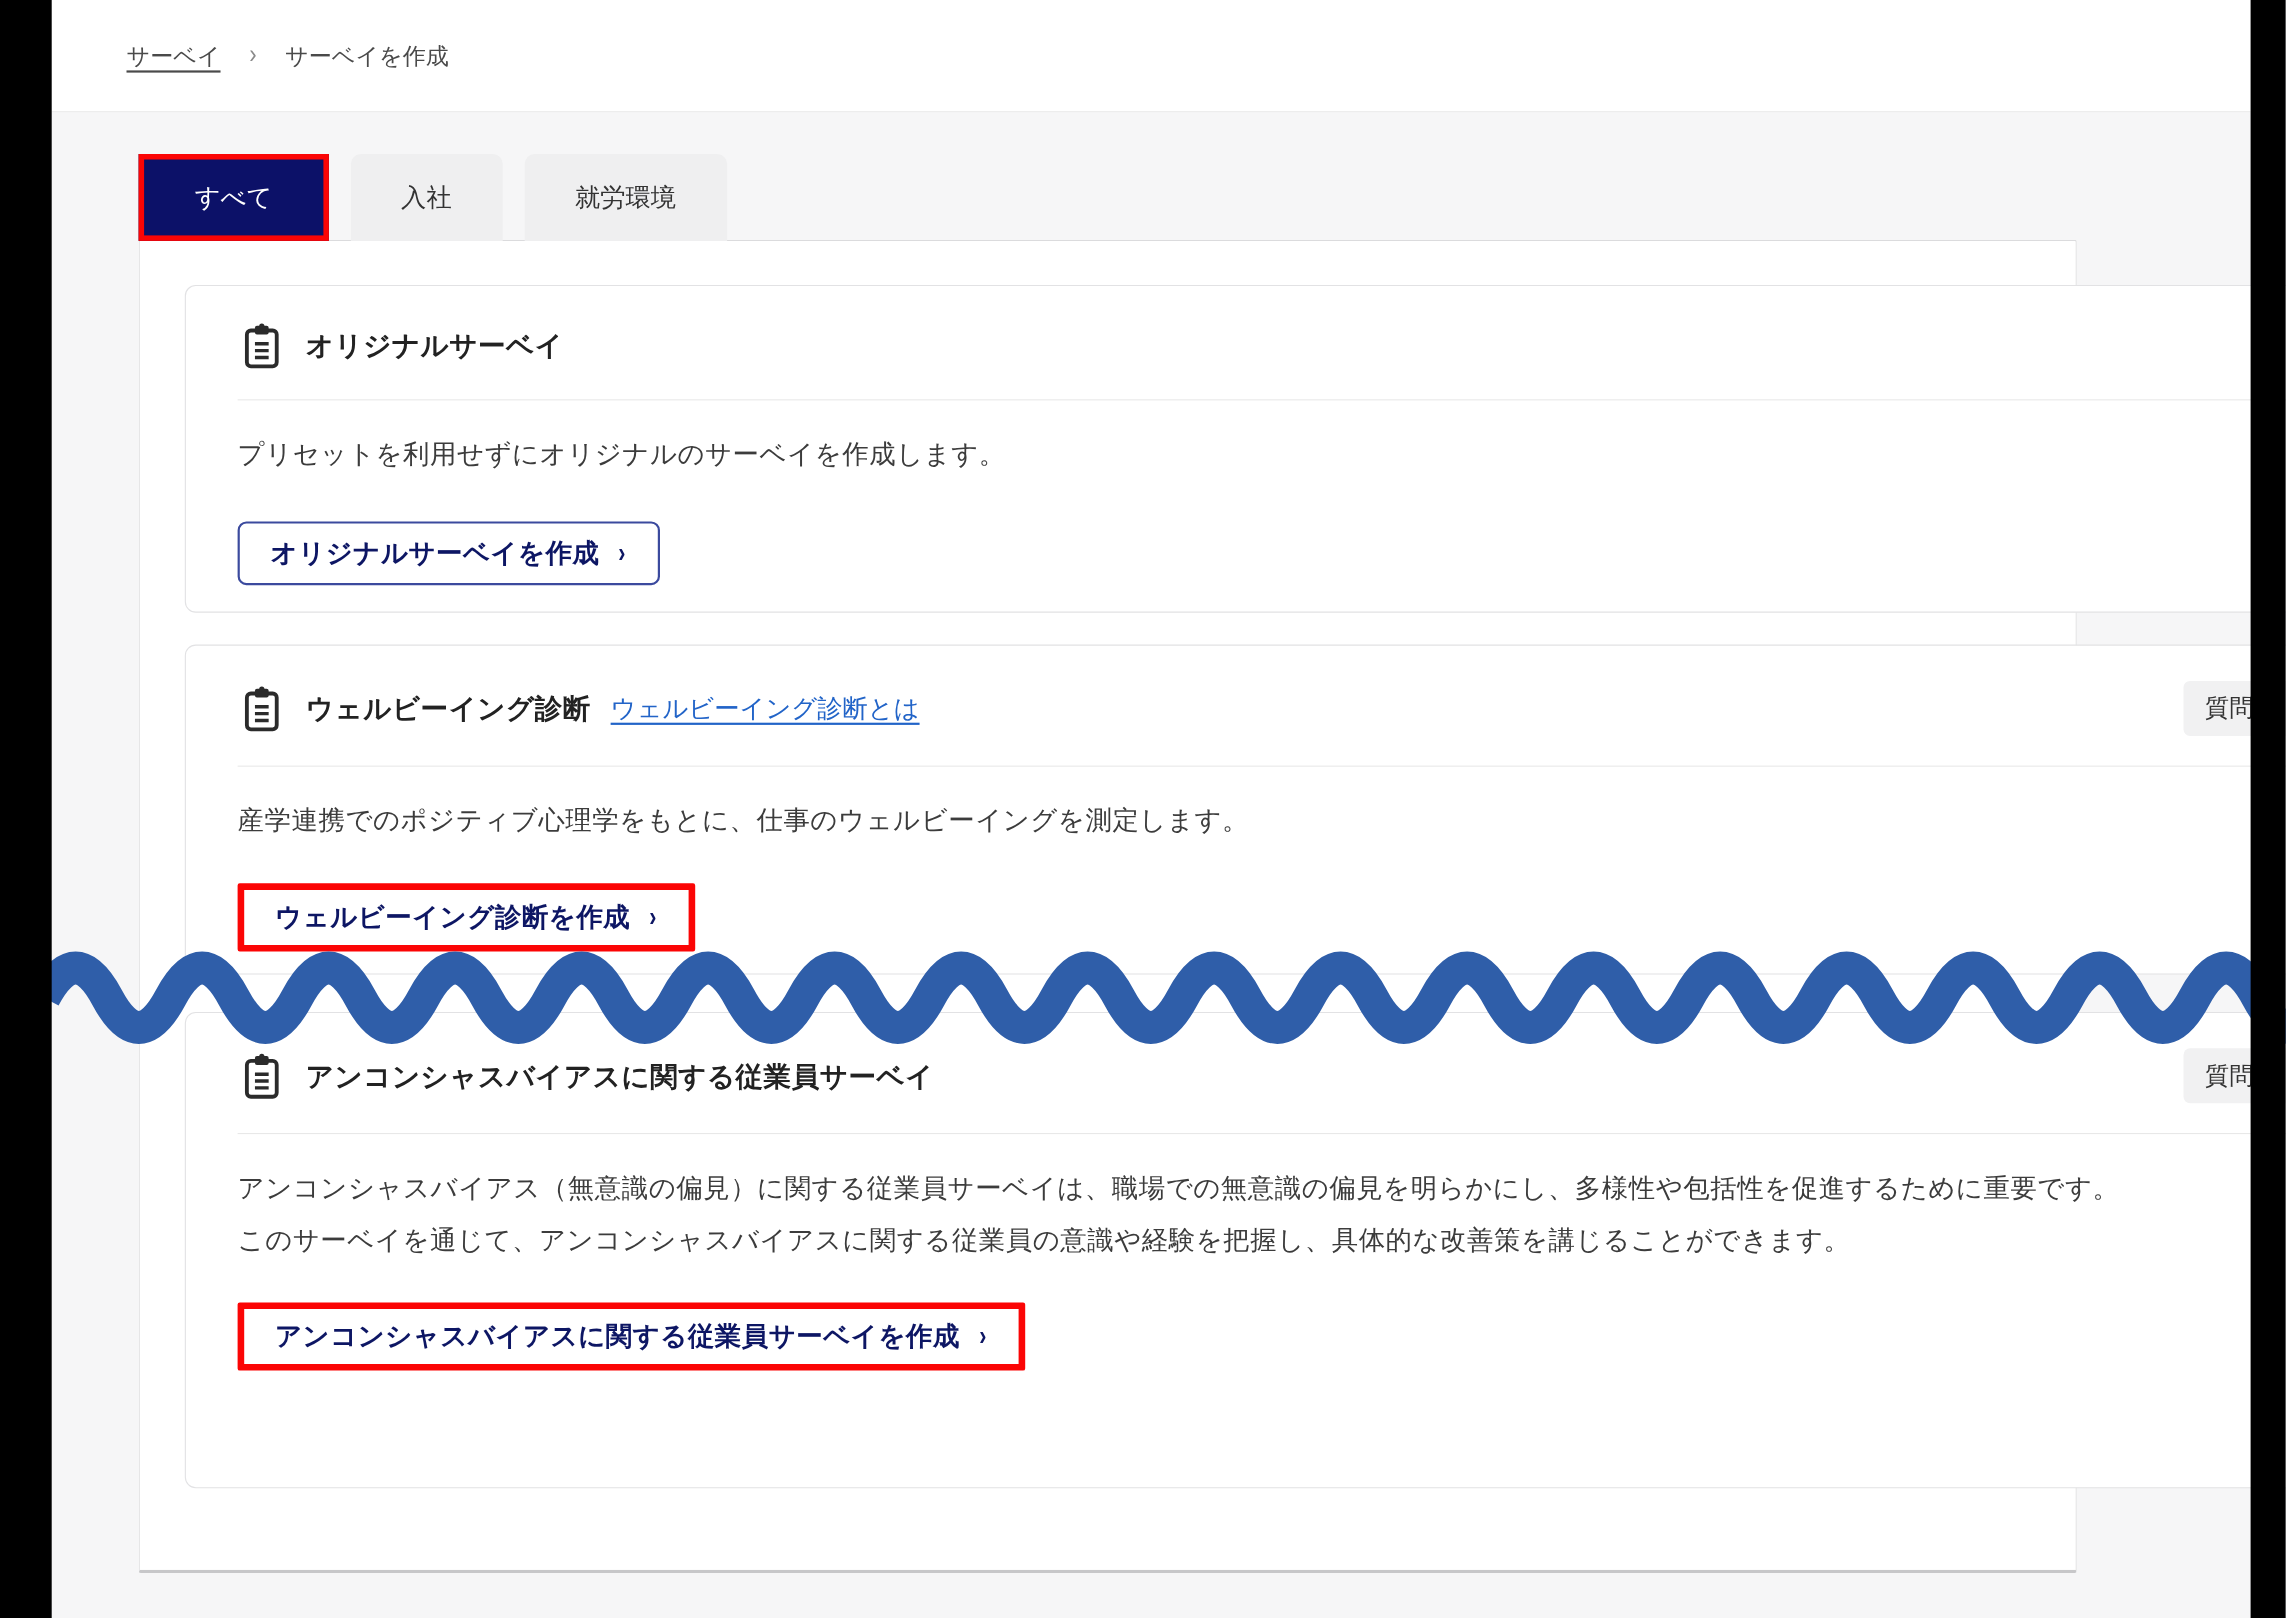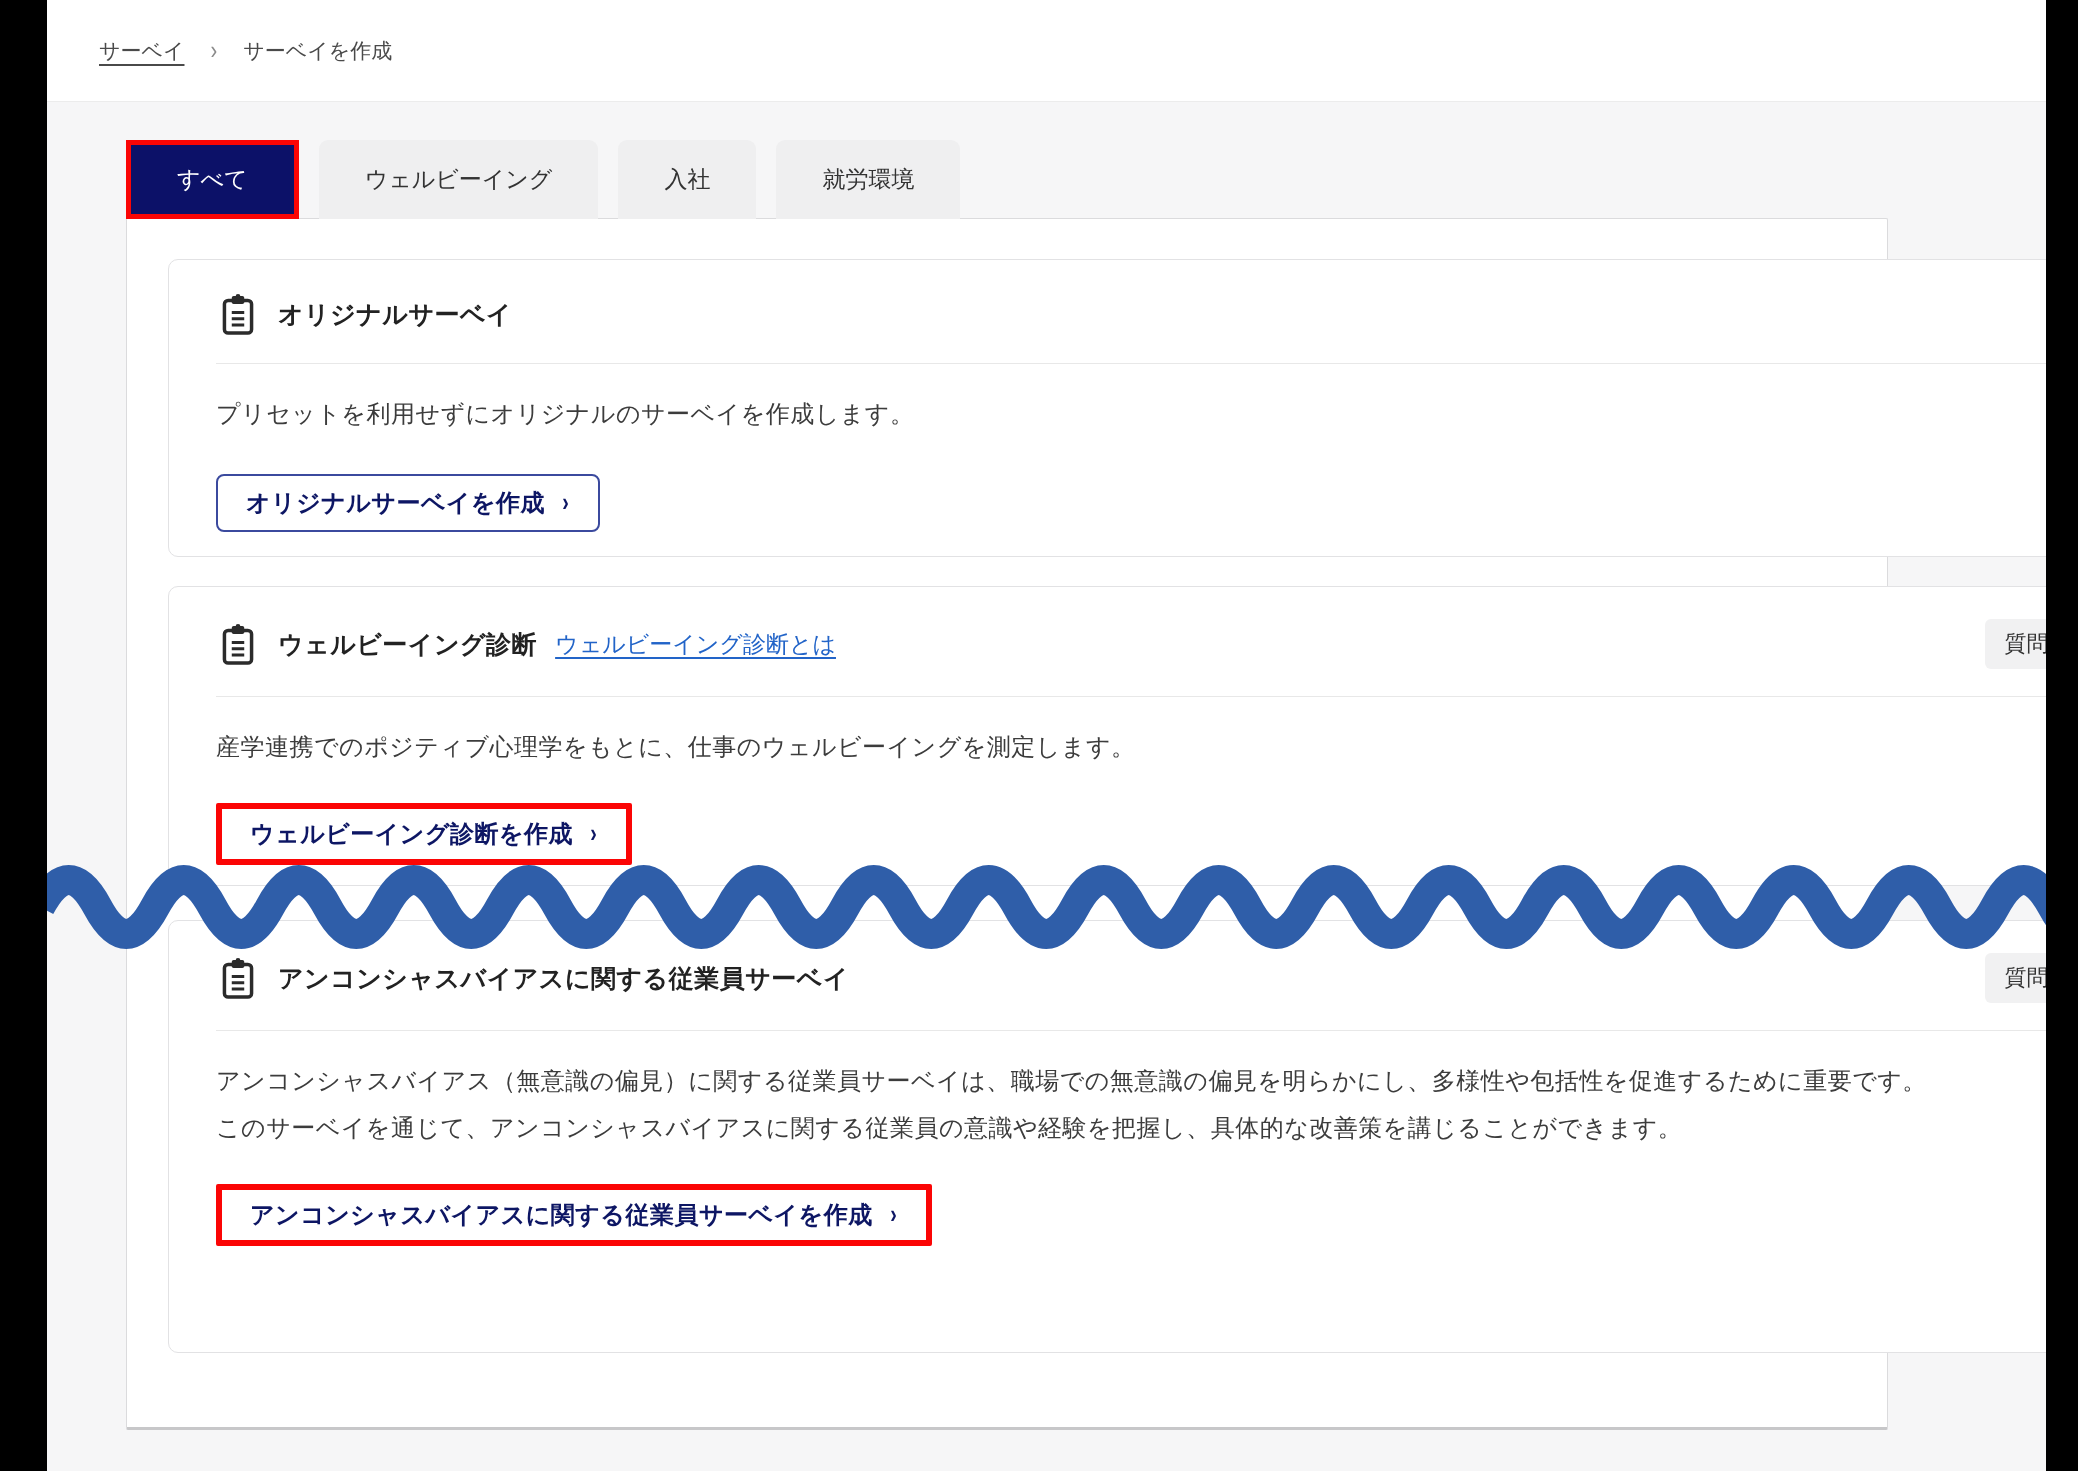--- a/index.html
+++ b/index.html
@@ -15,21 +15,21 @@
   .edge-bar { position:absolute; top:0; bottom:0; background:#000; z-index:10; }
   .edge-bar.left  { left:0;  width:47px; }
   .edge-bar.right { right:0; width:32px; }
 
   
   .header {
     position:absolute; left:47px; right:32px; top:0; height:102px;
     background:#ffffff; border-bottom:1px solid #ececec;
     display:flex; align-items:center; padding-left:52px; z-index:2;
   }
-  .breadcrumb { display:flex; align-items:center; gap:26px; font-size:21px; color:#4a4a4a; }
+  .breadcrumb { display:flex; align-items:center; gap:26px; font-size:21px; color:#4a4a4a;margin-left:16px; }
   .breadcrumb a.crumb-link {
     color:#4a4a4a; text-decoration:underline; text-underline-offset:6px; cursor:pointer;
   }
   .crumb-sep { color:#8a8a8a; font-size:20px; transform:scaleY(1.25); }
 
   
   .tabs {
     position:absolute; left:126px; top:140px; height:79px;
     display:flex; gap:20px; align-items:stretch; z-index:3;
   }
@@ -99,21 +99,20 @@
 <div class="header">
   <nav class="breadcrumb">
     <a class="crumb-link">サーベイ</a>
     <span class="crumb-sep">›</span>
     <span class="crumb-current">サーベイを作成</span>
   </nav>
 </div>
 
 <div class="tabs">
   <div class="tab selected">すべて</div>
-  <div class="tab">ウェルビーイング</div>
   <div class="tab">入社</div>
   <div class="tab">就労環境</div>
 </div>
 
 <div class="panel">
 
   <section class="card c1">
     <div class="card-head">
       <svg class="clip-icon" viewBox="0 0 24 24">
         <rect x="4.6" y="4.6" width="14.8" height="17.8" rx="2" fill="none" stroke="#2b2b2b" stroke-width="1.9"></rect>

